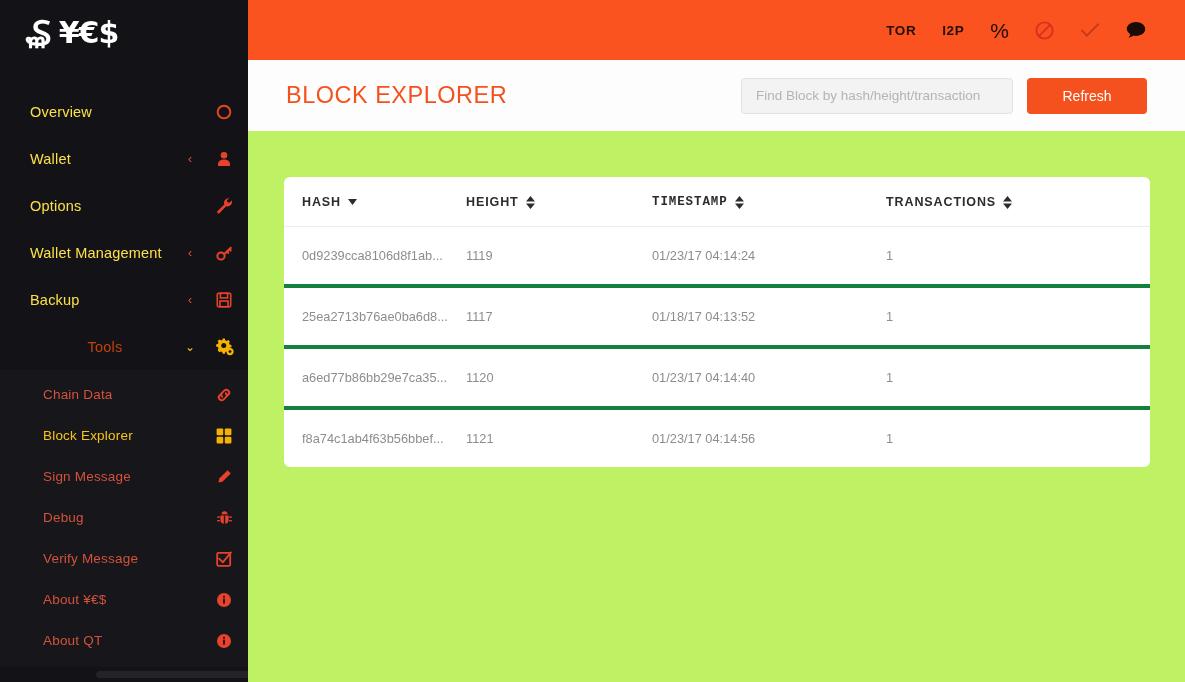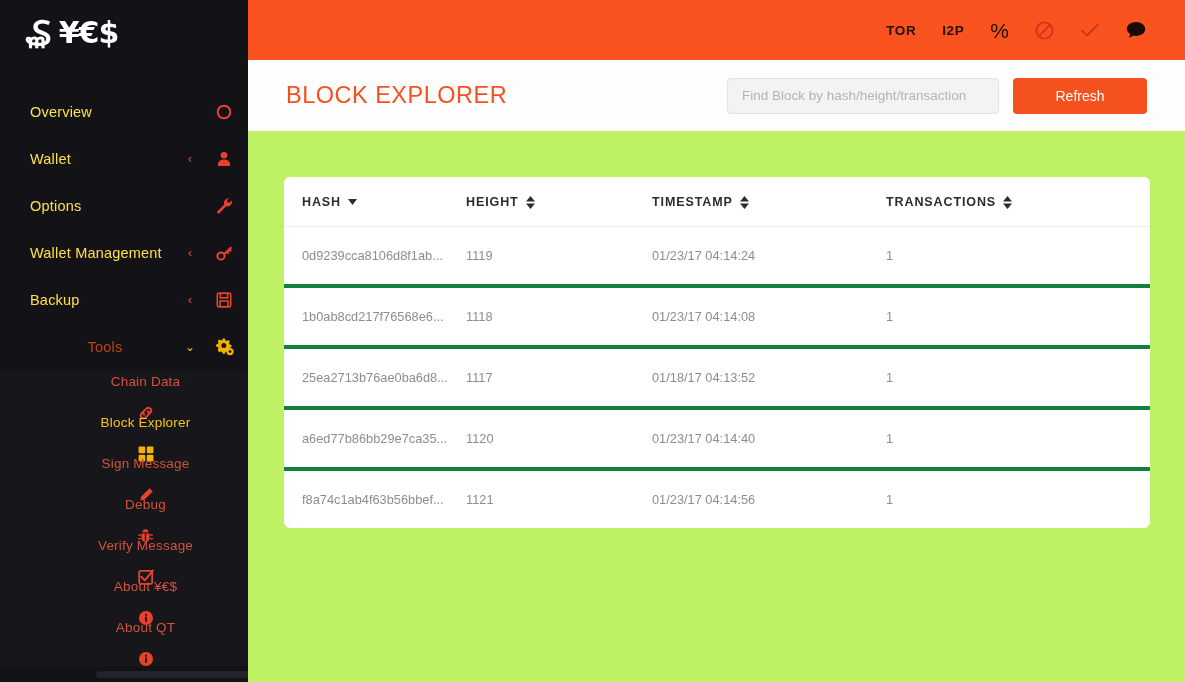--- a/index.html
+++ b/index.html
@@ -95,21 +95,20 @@
   .nav-icon svg { display: block; }
 
   
   .submenu { background: #16161b; padding: 4px 0 6px; }
   .sub-item {
     height: 41px;
     display: flex;
     align-items: center;
     padding-left: 43px;
     cursor: pointer;
-    flex-direction: column;
   }
   .sub-label {
     font-size: 13.5px;
     color: #d4523c;
     flex: 1 1 auto;
     letter-spacing: .2px;
   }
   .sub-item.active .sub-label { color: #f5c518; }
   .sub-icon {
     width: 48px;
@@ -191,21 +190,21 @@
     border-radius: 4px;
     padding: 0 14px;
     font-size: 13.5px;
     color: #0c4a6e;
     font-family: "Liberation Sans", sans-serif;
     outline: none;
     margin-right: 14px;
   }
   #search-input::placeholder { color: #b4b4b4; }
   #refresh-btn {
-    width: 134px;
+    width: 120px;
     height: 36px;
     background: #f4511e;
     border: none;
     border-radius: 4px;
     color: #fff;
     font-size: 14px;
     font-family: "Liberation Sans", sans-serif;
     cursor: pointer;
   }
 
@@ -230,21 +229,21 @@
     font-size: 12.5px;
     font-weight: 700;
     color: #2c2c2c;
     letter-spacing: .9px;
     padding: 18px 0 17px 0;
     border-bottom: 1px solid #ececec;
     white-space: nowrap;
   }
   th.c-hash  { width: 182px; padding-left: 18px; }
   th.c-height{ width: 186px; }
-  th.c-time  { width: 234px; }
+  th.c-time  { width: 234px; font-family: Liberation Mono, monospace; }
   th.c-tx    { width: 264px; }
 
   .th-in { display: inline-flex; align-items: center; gap: 7px; cursor: pointer; }
   .sort { display: inline-flex; flex-direction: column; line-height: 0; }
   .sort svg { display: block; }
 
   tbody td {
     font-size: 12.8px;
     color: #8d8d8d;
     padding: 21px 0 21px 0;
@@ -516,26 +515,20 @@
             </tr>
           </thead>
           <tbody>
             <tr>
               <td class="c-hash">0d9239cca8106d8f1ab...</td>
               <td>1119</td>
               <td>01/23/17 04:14:24</td>
               <td>1</td>
             </tr>
             <tr>
-              <td class="c-hash">1b0ab8cd217f76568e6...</td>
-              <td>1118</td>
-              <td>01/23/17 04:14:08</td>
-              <td>1</td>
-            </tr>
-            <tr>
               <td class="c-hash">25ea2713b76ae0ba6d8...</td>
               <td>1117</td>
               <td>01/18/17 04:13:52</td>
               <td>1</td>
             </tr>
             <tr>
               <td class="c-hash">a6ed77b86bb29e7ca35...</td>
               <td>1120</td>
               <td>01/23/17 04:14:40</td>
               <td>1</td>

